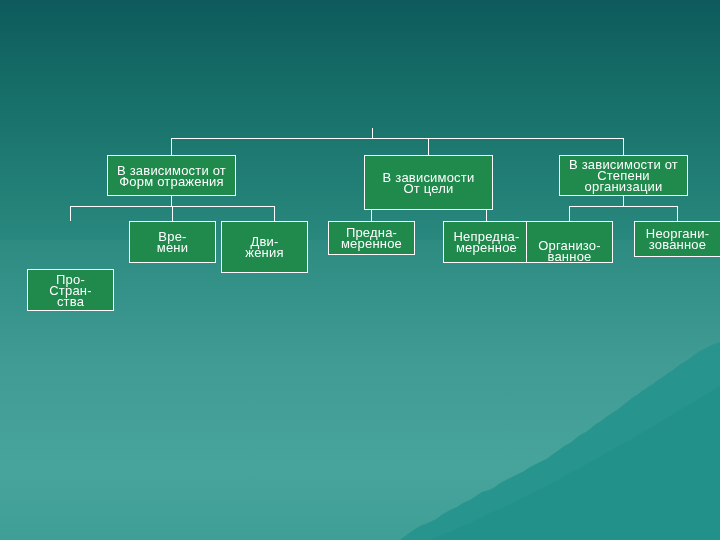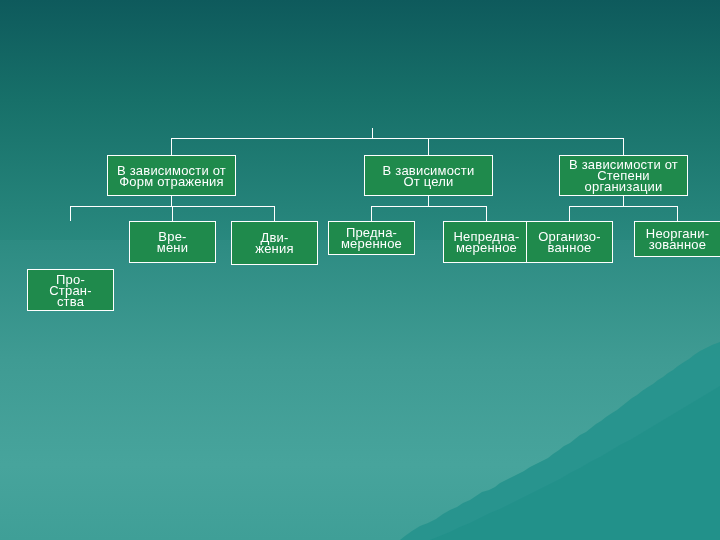--- a/index.html
+++ b/index.html
@@ -91,57 +91,57 @@
   <div class="connector h" style="left:569px; top:206px; width:108px;"></div>
   <div class="connector v" style="left:569px; top:206px; height:15px;"></div>
   <div class="connector v" style="left:677px; top:206px; height:15px;"></div>
 
 
   <div class="node" style="left:107px; top:155px; width:129px; height:41px;">
     <span>В зависимости от
 Форм отражения</span>
   </div>
 
-  <div class="node" style="left:364px; top:155px; width:129px; height:41px;">
+  <div class="node" style="left:364px; top:155px; width:129px; height:55px;">
     <span>В зависимости
 От цели</span>
   </div>
 
   <div class="node" style="left:559px; top:155px; width:129px; height:41px;">
     <span>В зависимости от
 Степени организации</span>
   </div>
 
   <div class="node" style="left:27px; top:221px; width:87px; height:42px;margin-top:48px;">
     <span>Про-
 Стран-
 ства</span>
   </div>
 
   <div class="node" style="left:129px; top:221px; width:87px; height:42px;">
     <span>Вре-
 мени</span>
   </div>
 
-  <div class="node" style="left:231px; top:221px; width:87px; height:44px;">
+  <div class="node" style="left:221px; top:221px; width:87px; height:52px;">
     <span>Дви-
 жения</span>
   </div>
 
   <div class="node" style="left:328px; top:221px; width:87px; height:34px;">
     <span>Предна-
 меренное</span>
   </div>
 
   <div class="node" style="left:443px; top:221px; width:87px; height:42px;justify-content:flex-end;">
     <span>Непредна-
 меренное</span>
   </div>
 
-  <div class="node" style="left:526px; top:221px; width:87px; height:42px;">
+  <div class="node" style="left:526px; top:221px; width:87px; height:42px;align-items:flex-end;">
     <span>Организо-
 ванное</span>
   </div>
 
   <div class="node" style="left:634px; top:221px; width:87px; height:36px;">
     <span>Неоргани-
 зованное</span>
   </div>
 
 </div>

